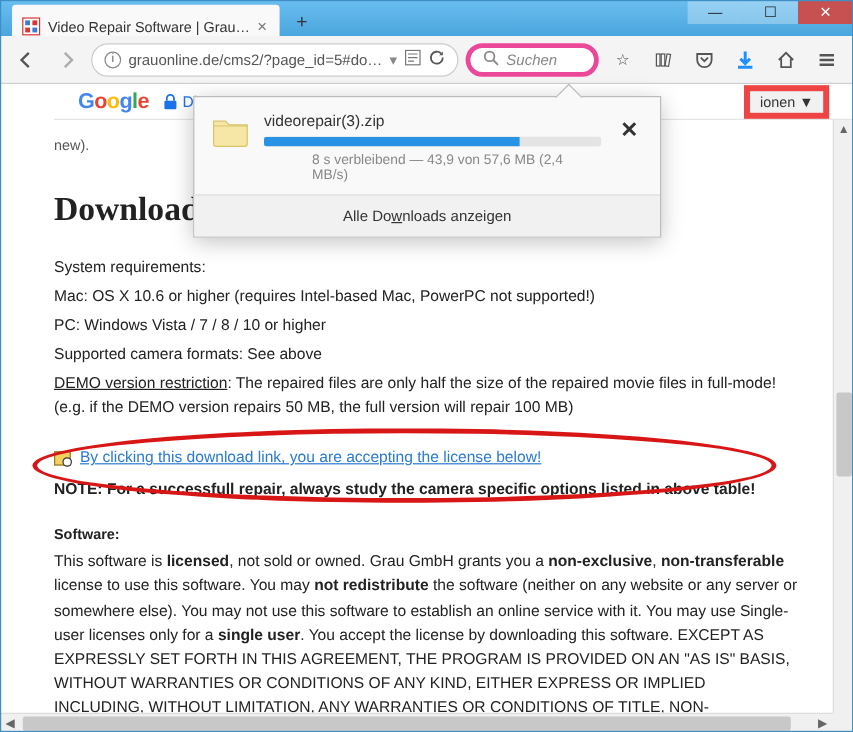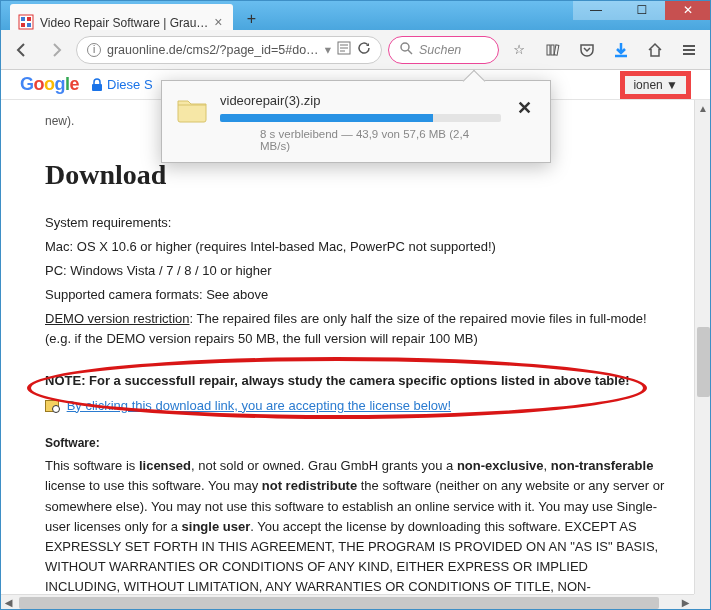--- a/index.html
+++ b/index.html
@@ -18,25 +18,25 @@
 .tab-title { white-space: nowrap; overflow: hidden; text-overflow: ellipsis; flex: 1; }
 .tab-close { color: #777; font-size: 14px; }
 .newtab { width: 26px; height: 22px; margin-left: 6px; display: flex; align-items: center; justify-content: center; color: #333; font-size: 16px; }
 
 
 .toolbar { height: 40px; background: #f4f4f4; border-bottom: 1px solid #d0d0d0; display: flex; align-items: center; padding: 0 8px; gap: 6px; }
 .nav-btn { width: 28px; height: 28px; border-radius: 4px; display: flex; align-items: center; justify-content: center; color: #555; }
 .nav-btn svg { width: 16px; height: 16px; }
 .urlbar { flex: 1.3; height: 28px; border: 1px solid #ccc; border-radius: 14px; display: flex; align-items: center; padding: 0 10px; gap: 6px; font-size: 12.5px; color: #555; background: #fff; }
 .urlbar .url-text { flex: 1; white-space: nowrap; overflow: hidden; text-overflow: ellipsis; }
-.searchbar { flex: 0.9; height: 28px; border: 1px solid #ec4899; border-radius: 14px; display: flex; align-items: center; padding: 0 10px; gap: 6px; font-size: 12.5px; color: #888; font-style: italic; background: #fff; }
+.searchbar { flex: 0.9; height: 28px; border: 4px solid #ec4899; border-radius: 14px; display: flex; align-items: center; padding: 0 10px; gap: 6px; font-size: 12.5px; color: #888; font-style: italic; background: #fff; }
 .tb-icon { width: 28px; height: 28px; display: flex; align-items: center; justify-content: center; color: #555; }
 
 
-.gbar { height: 30px; background: #fff; border-bottom: 1px solid #e4e4e4; display: flex; align-items: center; padding: 0 20px; gap: 12px; font-size: 13px; }
+.gbar { height: 30px; background: #fff; border-bottom: 1px solid #e4e4e4; display: flex; align-items: center; padding: 0 20px; gap: 12px; font-size: 13px; margin-left: 45px; }
 .glogo { font-weight: bold; font-size: 18px; letter-spacing: -0.5px; }
 .glogo span:nth-child(1){color:#4285F4;}
 .glogo span:nth-child(2){color:#EA4335;}
 .glogo span:nth-child(3){color:#FBBC05;}
 .glogo span:nth-child(4){color:#4285F4;}
 .glogo span:nth-child(5){color:#34A853;}
 .glogo span:nth-child(6){color:#EA4335;}
 .gbar-item { display: flex; align-items: center; gap: 4px; color: #1a73e8; }
 .gbar-right { margin-left: auto; border: 5px solid #ef4444; padding: 2px 8px; display: flex; align-items: center; gap: 4px; background: #f1f1f1; color: #333; font-size: 12px; }
 
@@ -196,26 +196,26 @@
   <div class="content">
     <p style="color:#555;font-size:12px">new).</p>
     <h1>Download</h1>
     <p>System requirements:</p>
     <p>Mac: OS X 10.6 or higher (requires Intel-based Mac, PowerPC not supported!)</p>
     <p>PC: Windows Vista / 7 / 8 / 10 or higher</p>
     <p>Supported camera formats: See above</p>
     <p><span class="demo-u">DEMO version restriction</span><span>: The repaired files are only half the size of the repaired movie files in full-mode! (e.g. if the DEMO version repairs 50 MB, the full version will repair 100 MB)</span></p>
 
     <div style="position:relative;margin-top:22px">
-      <p style="margin-top:6px">
-        <span class="note-b">NOTE</span><span class="note-b">: For a successfull repair, always study the camera specific options listed in above table!</span>
-      </p>
       <p>
         <span class="pkg-icon"></span>
         <a class="link-a">By clicking this download link, you are accepting the license below!</a>
+      </p>
+      <p style="margin-top:6px">
+        <span class="note-b">NOTE</span><span class="note-b">: For a successfull repair, always study the camera specific options listed in above table!</span>
       </p>
       <div class="annot" style="left:-18px;top:-14px;width:620px;height:62px"></div>
     </div>
 
     <p class="lic-h">Software:</p>
     <p class="lic-p">
       <span>This software is </span><b>licensed</b><span>, not sold or owned. Grau GmbH grants you a </span><b>non-exclusive</b><span>, </span><b>non-transferable</b><span> license to use this software. You may </span><b>not redistribute</b><span> the software (neither on any website or any server or somewhere else). You may not use this software to establish an online service with it. You may use Single-user licenses only for a </span><b>single user</b><span>. You accept the license by downloading this software. EXCEPT AS EXPRESSLY SET FORTH IN THIS AGREEMENT, THE PROGRAM IS PROVIDED ON AN "AS IS" BASIS, WITHOUT WARRANTIES OR CONDITIONS OF ANY KIND, EITHER EXPRESS OR IMPLIED INCLUDING, WITHOUT LIMITATION, ANY WARRANTIES OR CONDITIONS OF TITLE, NON-</span>
     </p>
   </div>
 </div>
@@ -231,20 +231,23 @@
     </span>
     <div class="dh-body">
       <div class="dh-name">videorepair(3).zip</div>
       <div class="dh-prog">
         <div class="dh-prog-fill" style="width:76%"></div>
       </div>
       <div class="dh-status">8 s verbleibend — 43,9 von 57,6 MB (2,4 MB/s)</div>
     </div>
     <div class="dh-x">✕</div>
   </div>
+  <div class="dh-footer">
+    <span>Alle Do</span><u>w</u><span>nloads anzeigen</span>
+  </div>
 </div>
 
 <div class="vscroll">
   <div class="arrow">▲</div>
   <div style="flex:0 0 210px"></div>
   <div class="thumb" style="height:70px"></div>
   <div style="flex:1"></div>
   <div class="arrow">▼</div>
 </div>
 <div class="hscroll">

